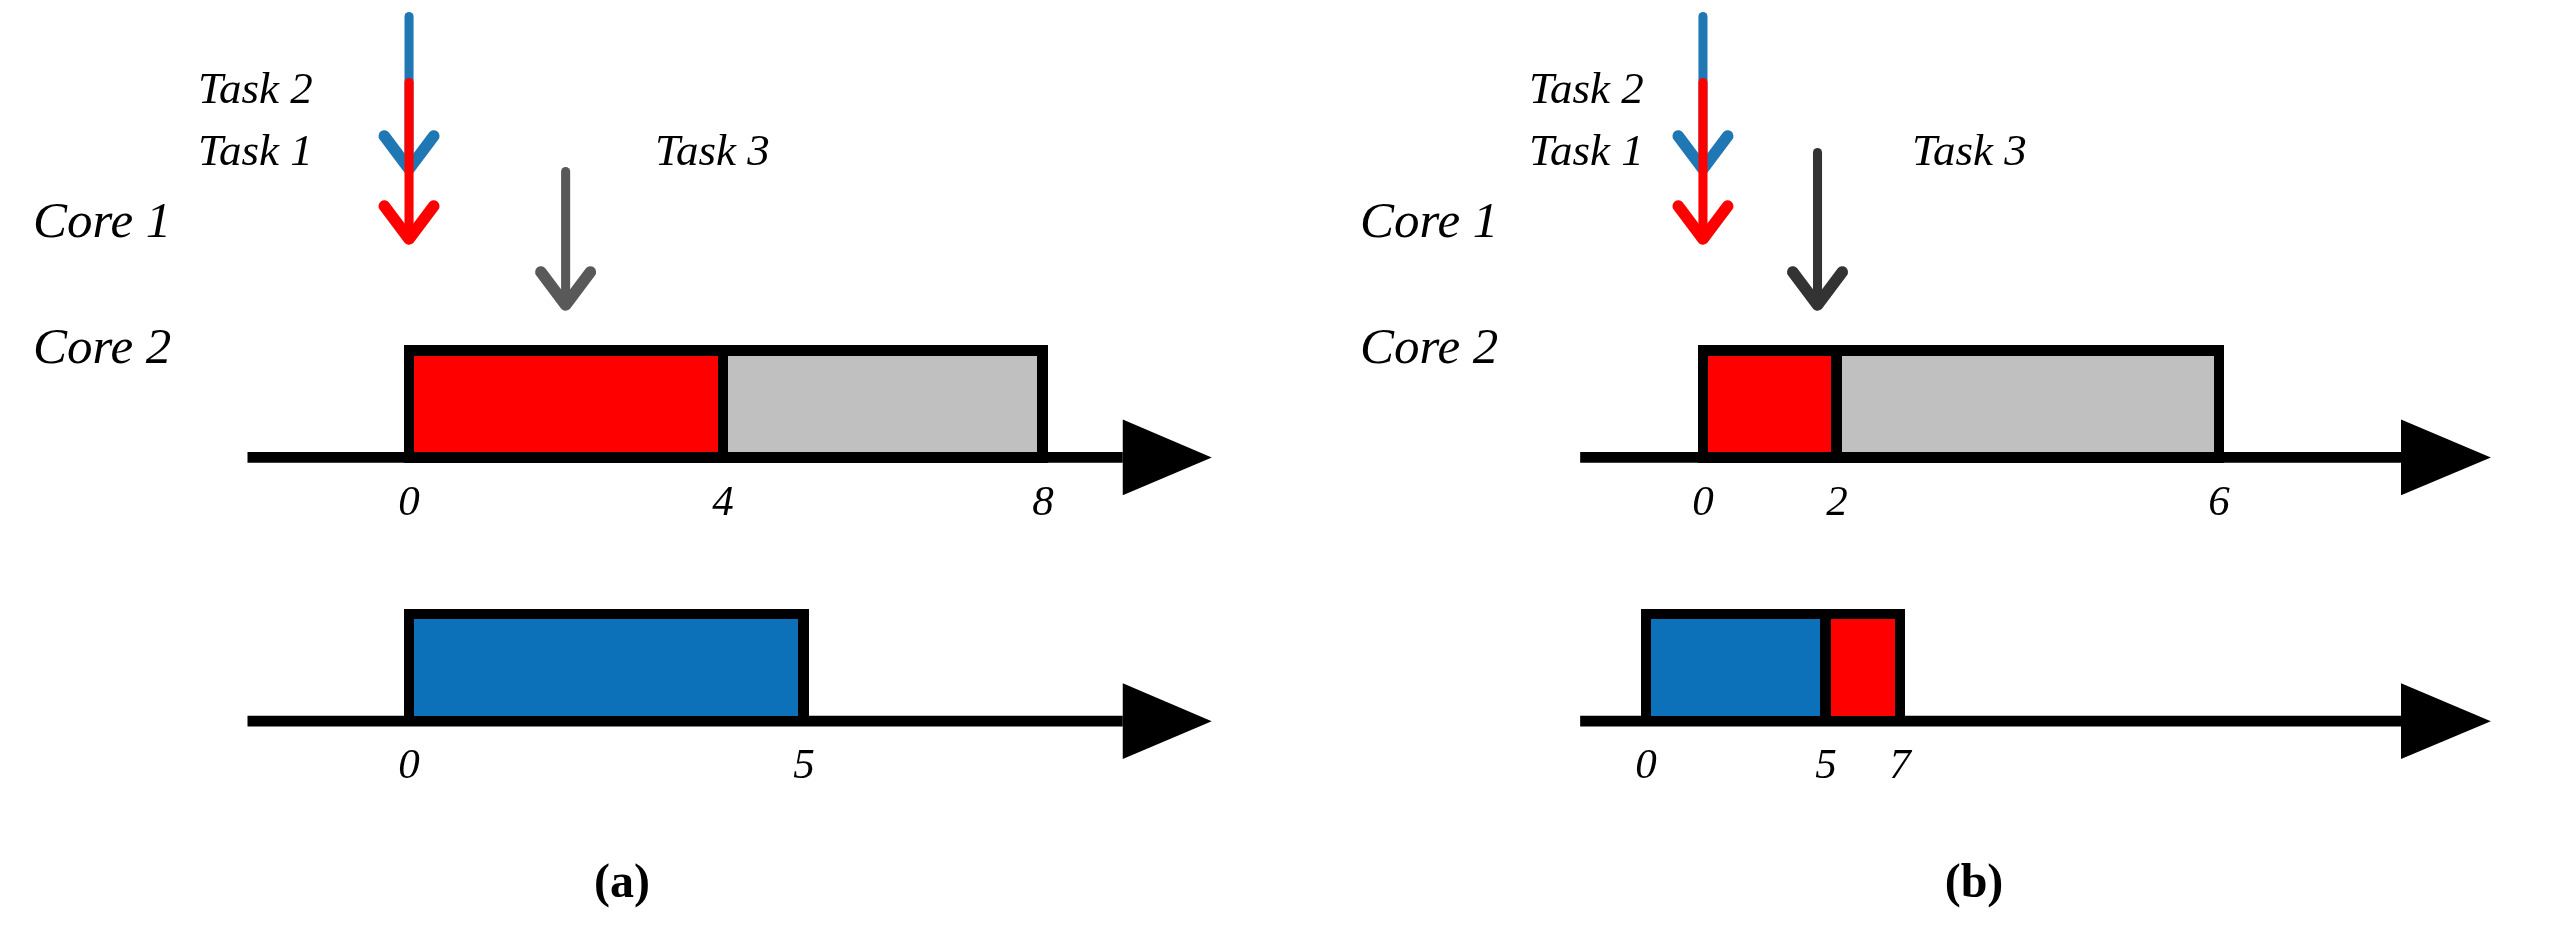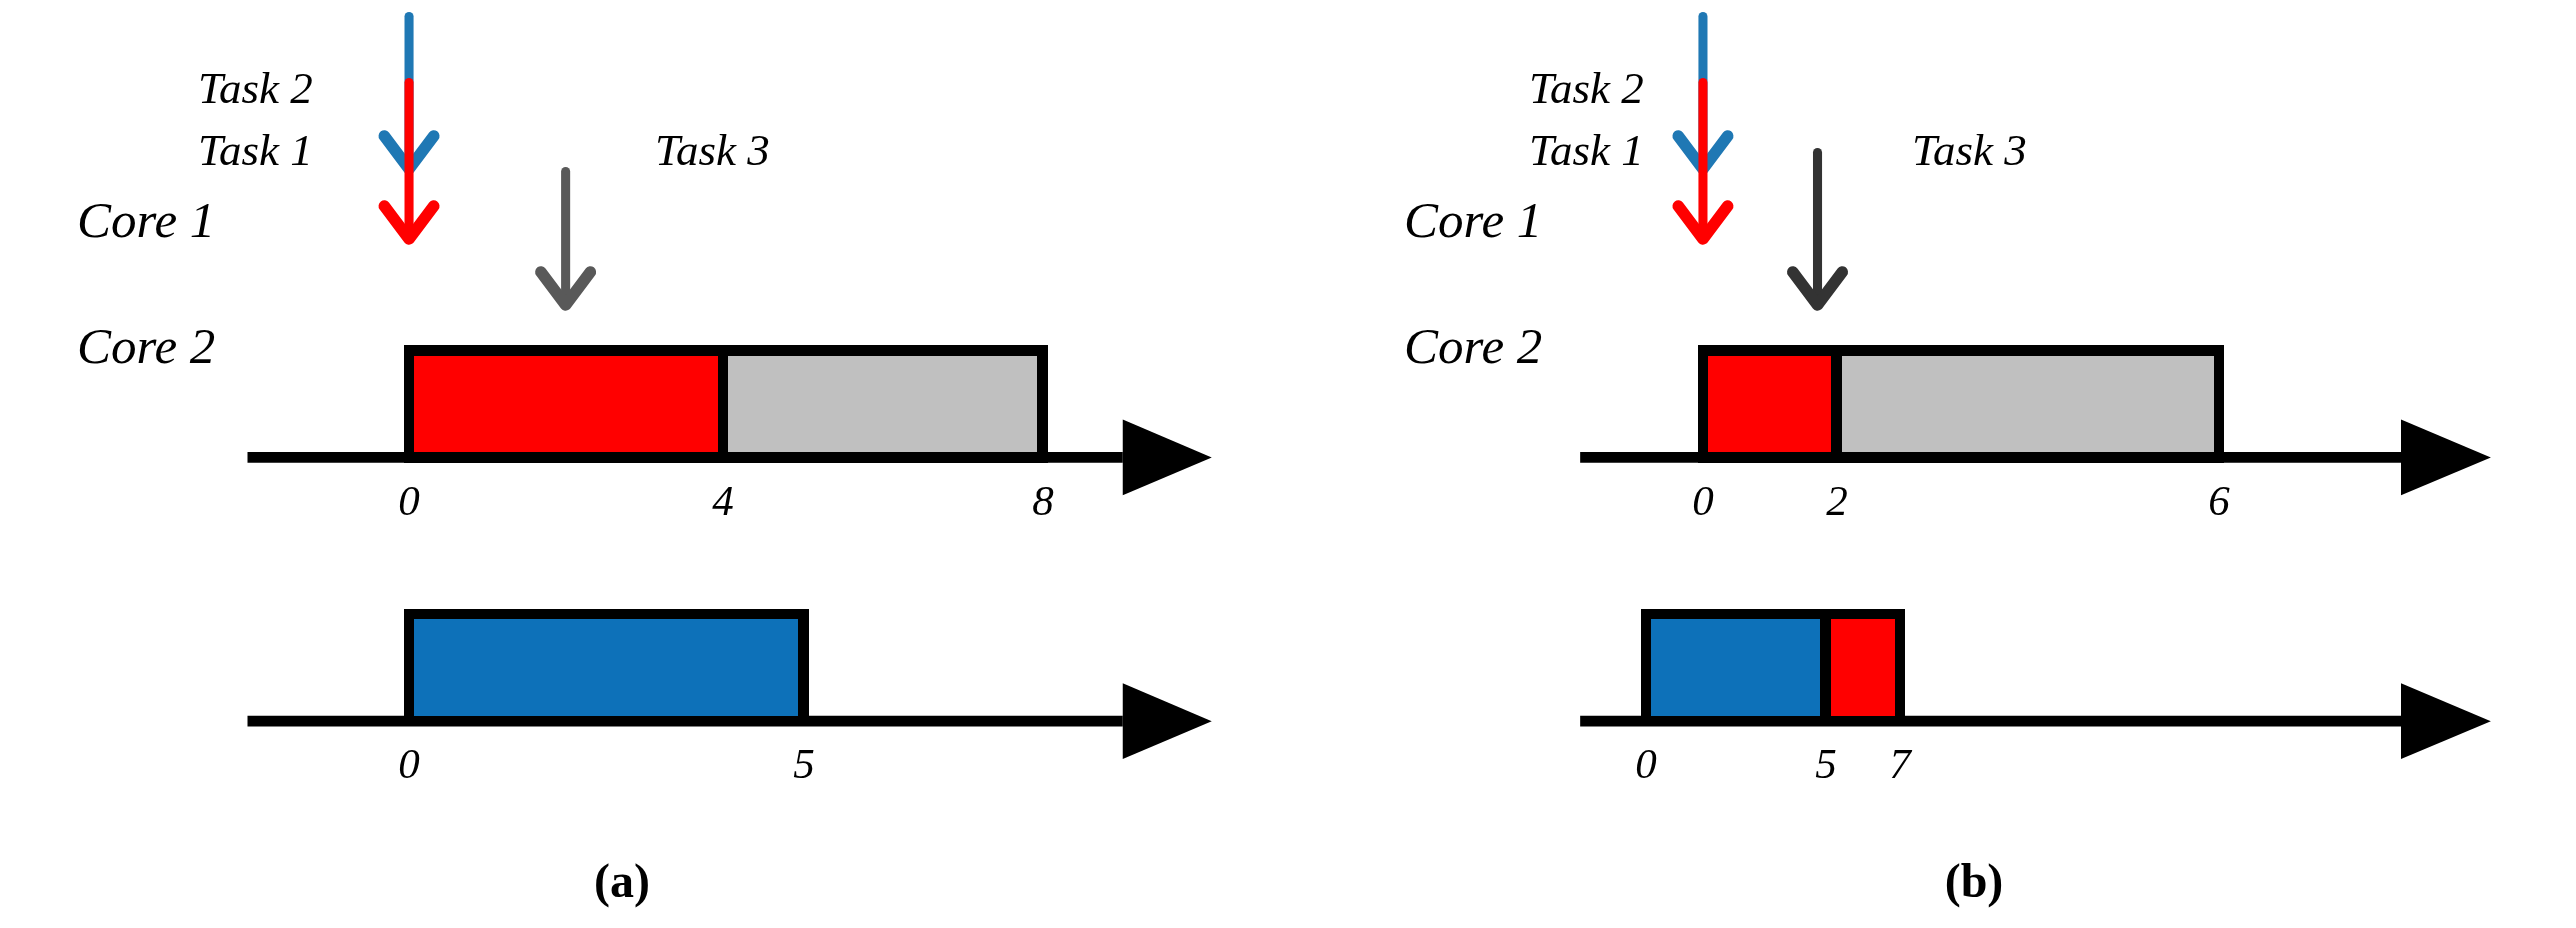--- a/index.html
+++ b/index.html
@@ -1,20 +1,20 @@
 <!DOCTYPE html>
 <html style="font-size:13px"><head>
 <meta charset="utf-8">
 <style>
   html,body{margin:0;padding:0;background:#ffffff;}
   body{width:2576px;height:928px;font-family:"Liberation Serif",serif;overflow:hidden;}
   #stage{position:relative;width:2576px;height:928px;background:#fff;}
   .lbl{position:absolute;font-family:"Liberation Serif",serif;font-style:italic;white-space:nowrap;color:#000;}
   .tasklbl{font-size:45px;}
-  .corelbl{font-size:51px;margin-left:44px;}
+  .corelbl{font-size:51px;}
   .tick{position:absolute;font-family:"Liberation Serif",serif;font-style:italic;font-size:43px;color:#000;white-space:nowrap;transform:translateX(-50%);}
   .caption{position:absolute;font-family:"Liberation Serif",serif;font-weight:bold;font-size:48px;color:#000;white-space:nowrap;transform:translateX(-50%);}
   svg{position:absolute;left:0;top:0;overflow:visible;}
 </style>
 </head>
 <body>
 
 <div id="stage">
   <svg id="vec" width="2576" height="928" viewBox="0 0 3125 1126">
       <line x1="496" y1="20" x2="496" y2="205" stroke="#1f78b4" stroke-width="11" stroke-linecap="round"></line>

